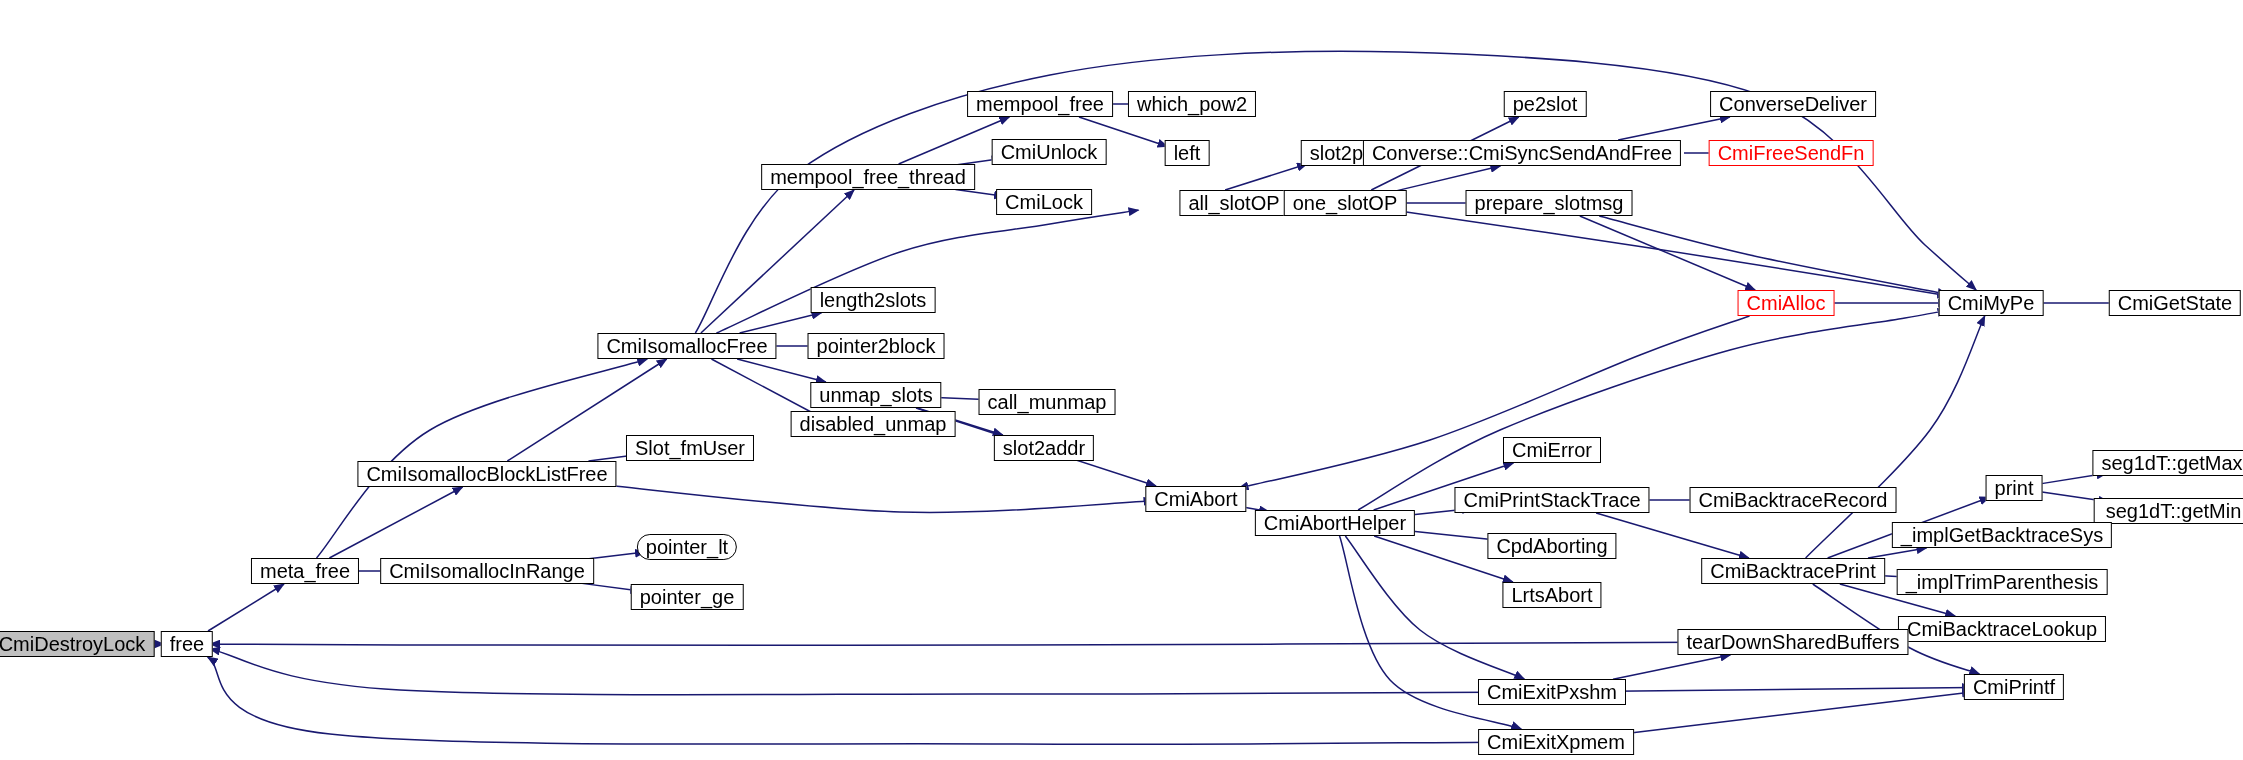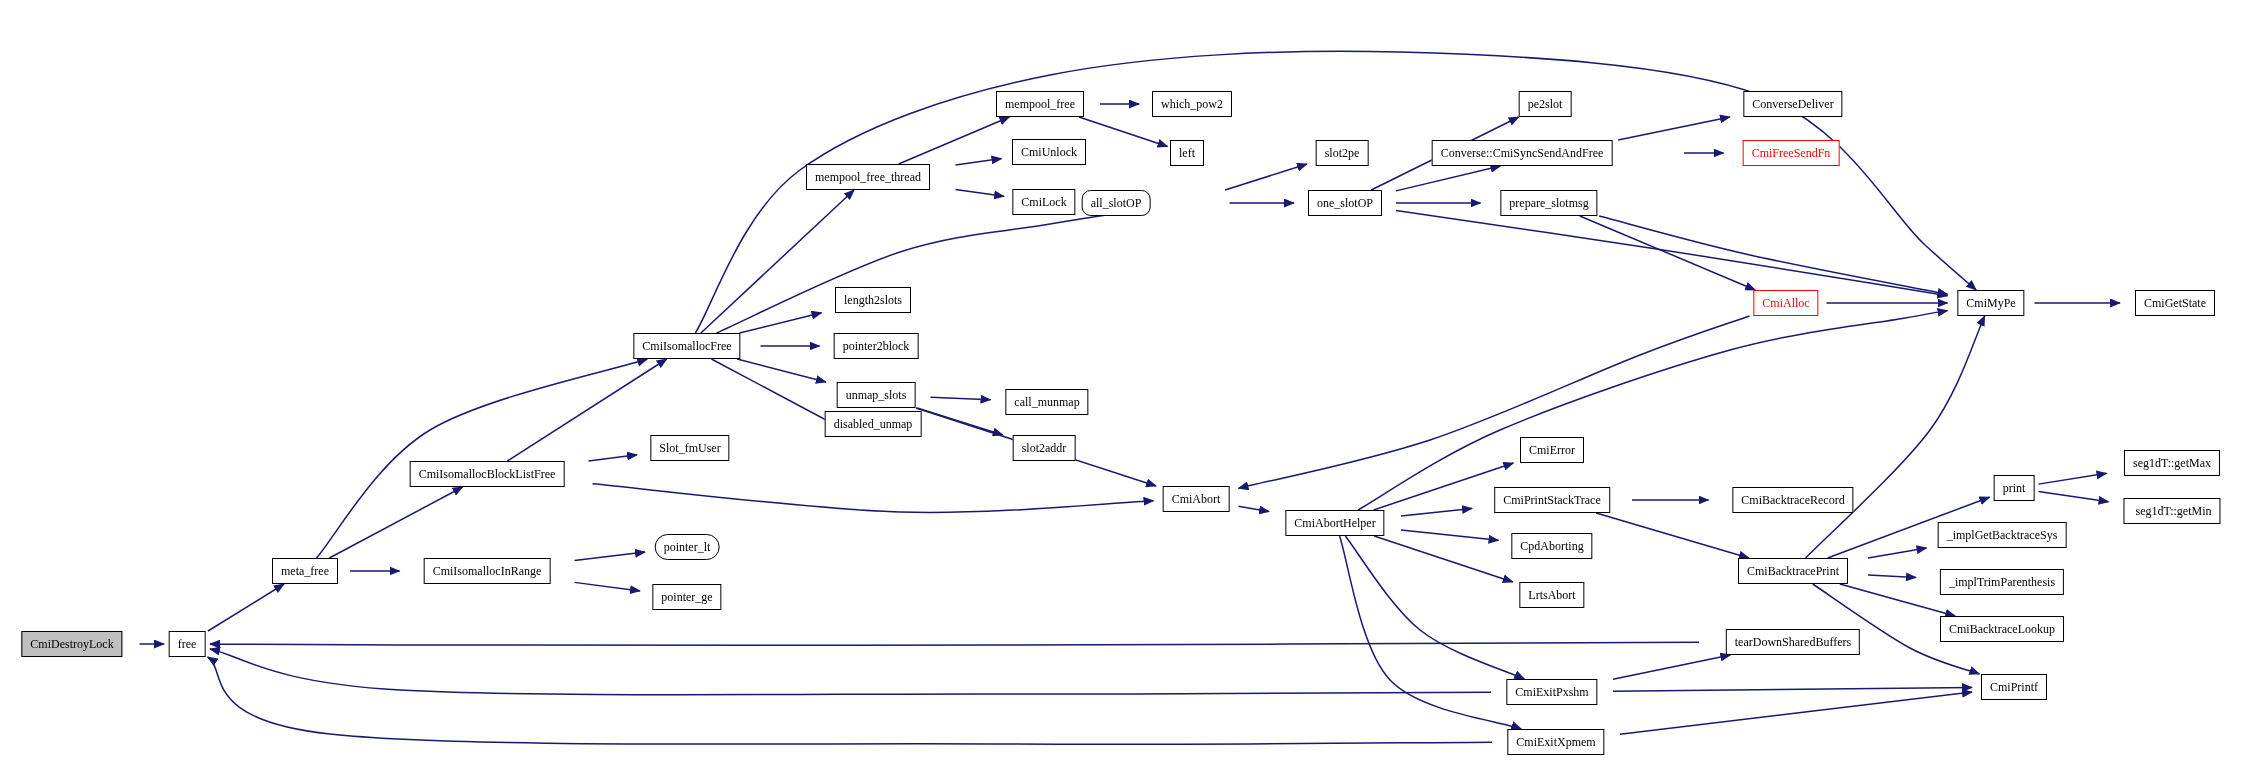--- a/index.html
+++ b/index.html
@@ -11,27 +11,26 @@
     overflow:hidden;
   }
   #edges { position:absolute; left:0; top:0; }
   .edge { fill:none; stroke:#191970; stroke-width:1.5px; }
   .node {
     position:absolute;
     transform:translate(-50%,-50%);
     background:#ffffff;
     border:1px solid #000000;
     color:#000000;
-    font-size:12px;
+    font-size:20px;
     line-height:18px;
     padding:3px 8px;
     white-space:nowrap;
     cursor:pointer;
     z-index:2;
-    font-family:Liberation Serif, serif;
   }
   .node.root { background:#bfbfbf; }
   .node.truncated { border-color:#ff0000; color:#ff0000; }
 </style>
 </head>
 <body>
 
 <div id="stage">
   <svg id="edges" width="2243" height="760" viewBox="0 0 2243 760" xmlns="http://www.w3.org/2000/svg">
     <defs>
@@ -116,21 +115,21 @@
     <div class="node" style="left: 876px; top: 395px;">unmap_slots</div>
     <div class="node" style="left: 873px; top: 424px;">disabled_unmap</div>
     <div class="node" style="left: 1047px; top: 402px;">call_munmap</div>
     <div class="node" style="left: 1044px; top: 448px;">slot2addr</div>
     <div class="node" style="left: 868px; top: 177px;">mempool_free_thread</div>
     <div class="node" style="left: 1040px; top: 104px;">mempool_free</div>
     <div class="node" style="left: 1192px; top: 104px;">which_pow2</div>
     <div class="node" style="left: 1187px; top: 153px;">left</div>
     <div class="node" style="left: 1049px; top: 152px;">CmiUnlock</div>
     <div class="node" style="left: 1044px; top: 202px;">CmiLock</div>
-    <div class="node" style="left: 1116px; top: 203px; border-radius: 9px;">all_slotOP</div>
+    <div class="node" style="left: 1234px; top: 203px;">all_slotOP</div>
     <div class="node" style="left: 1342px; top: 153px;">slot2pe</div>
     <div class="node" style="left: 1345px; top: 203px;">one_slotOP</div>
     <div class="node" style="left: 1545px; top: 104px;">pe2slot</div>
     <div class="node" style="left: 1522px; top: 153px;">Converse::CmiSyncSendAndFree</div>
     <div class="node" style="left: 1793px; top: 104px;">ConverseDeliver</div>
     <div class="node truncated" style="left: 1791px; top: 153px;">CmiFreeSendFn</div>
     <div class="node" style="left: 1549px; top: 203px;">prepare_slotmsg</div>
     <div class="node truncated" style="left: 1786px; top: 303px;">CmiAlloc</div>
     <div class="node" style="left: 1991px; top: 303px;">CmiMyPe</div>
     <div class="node" style="left: 2175px; top: 303px;">CmiGetState</div>

